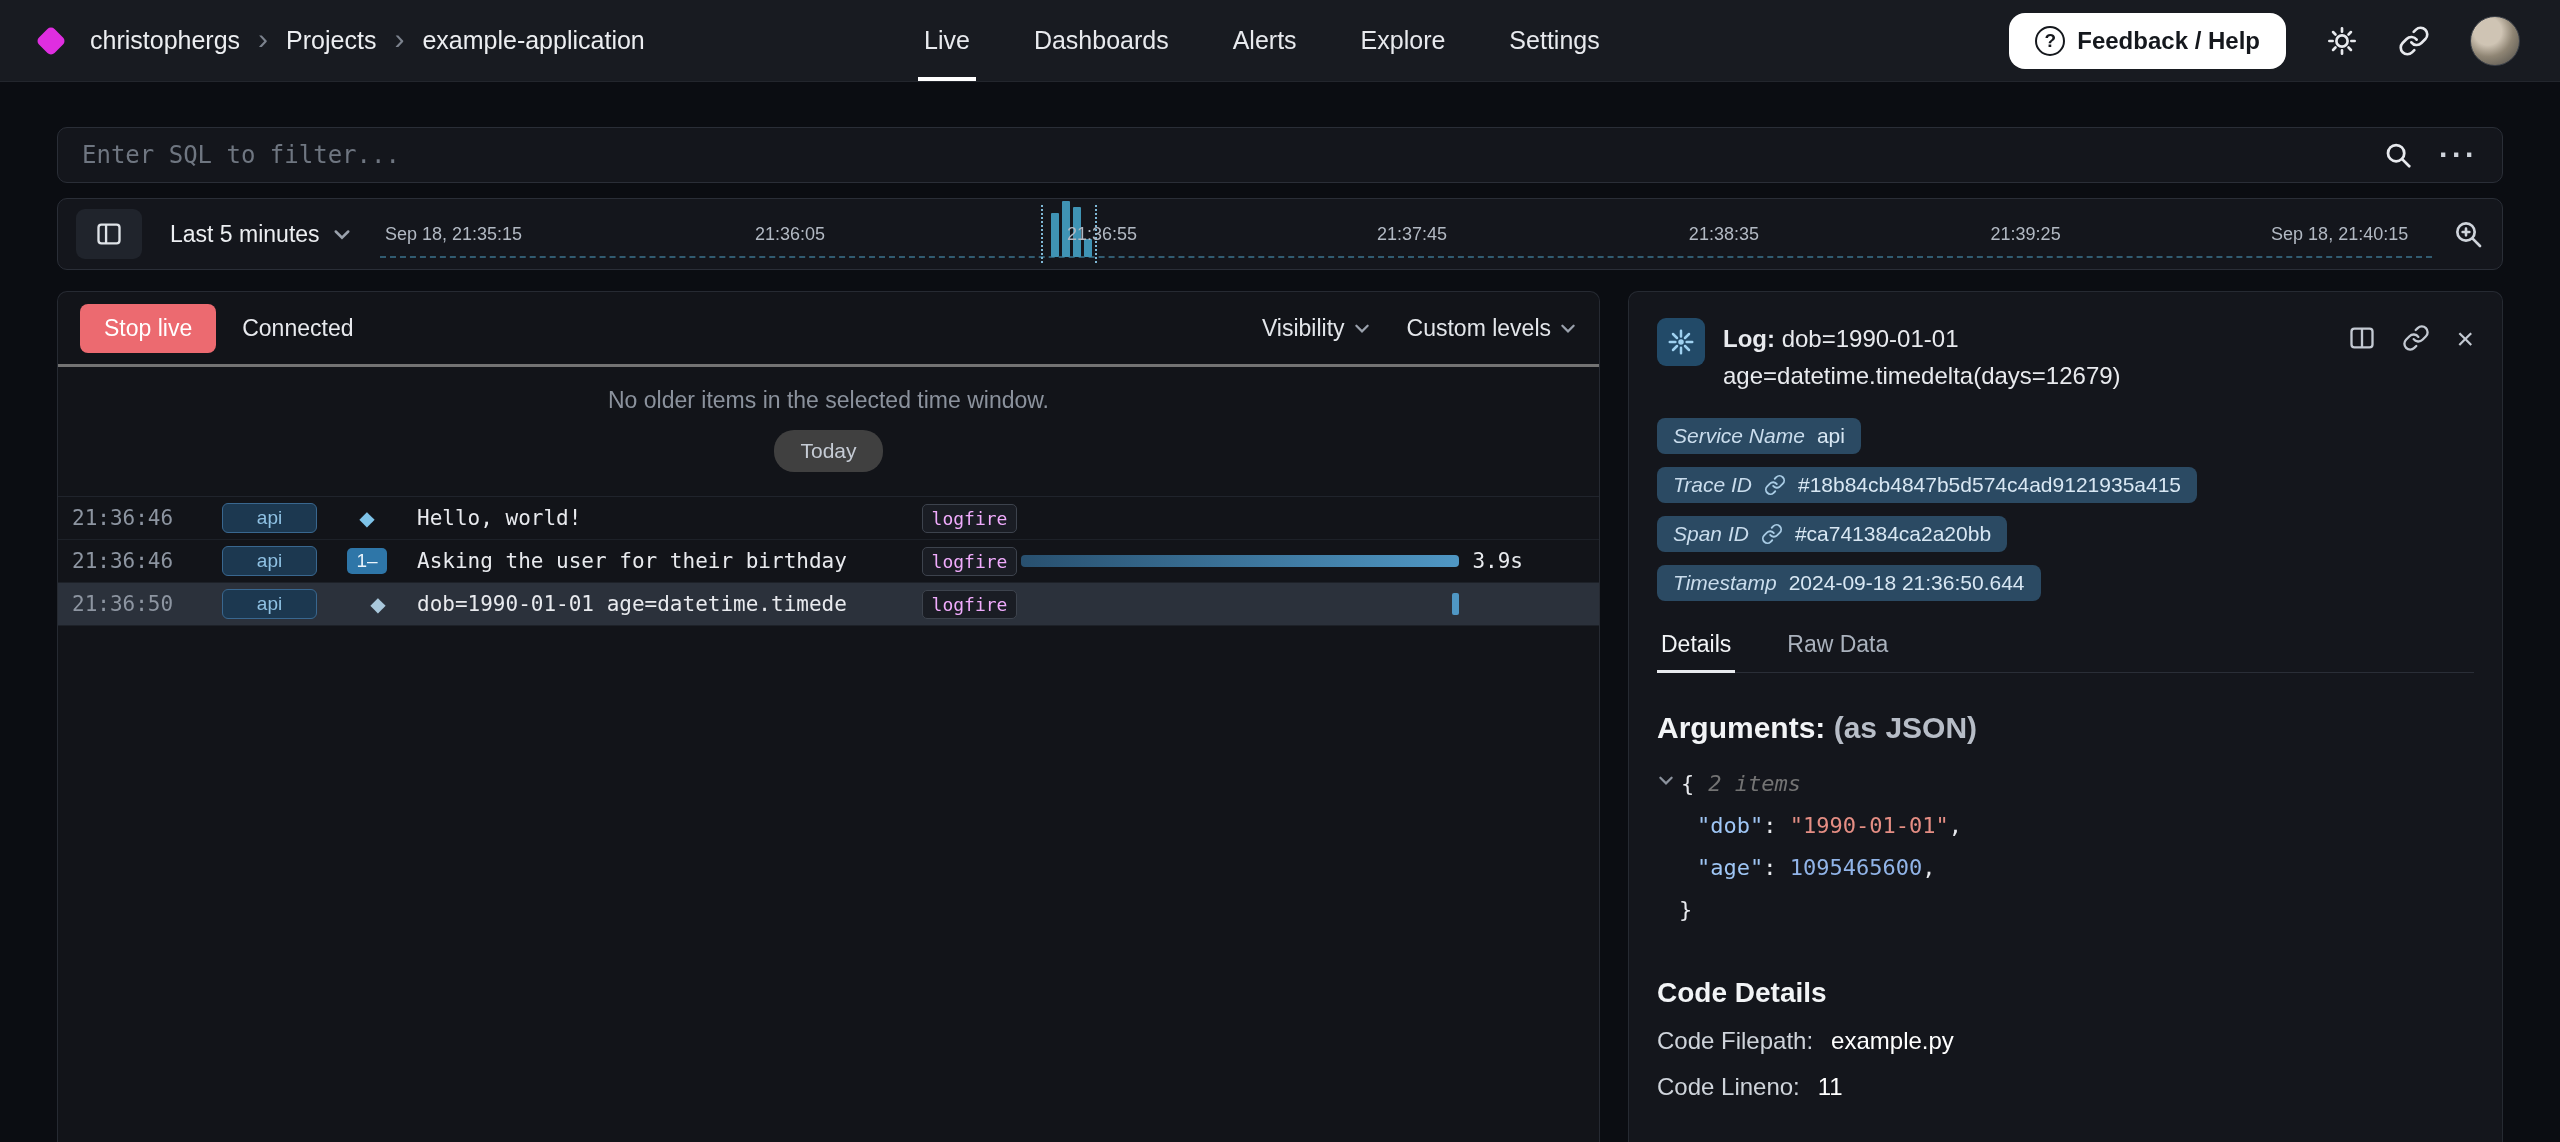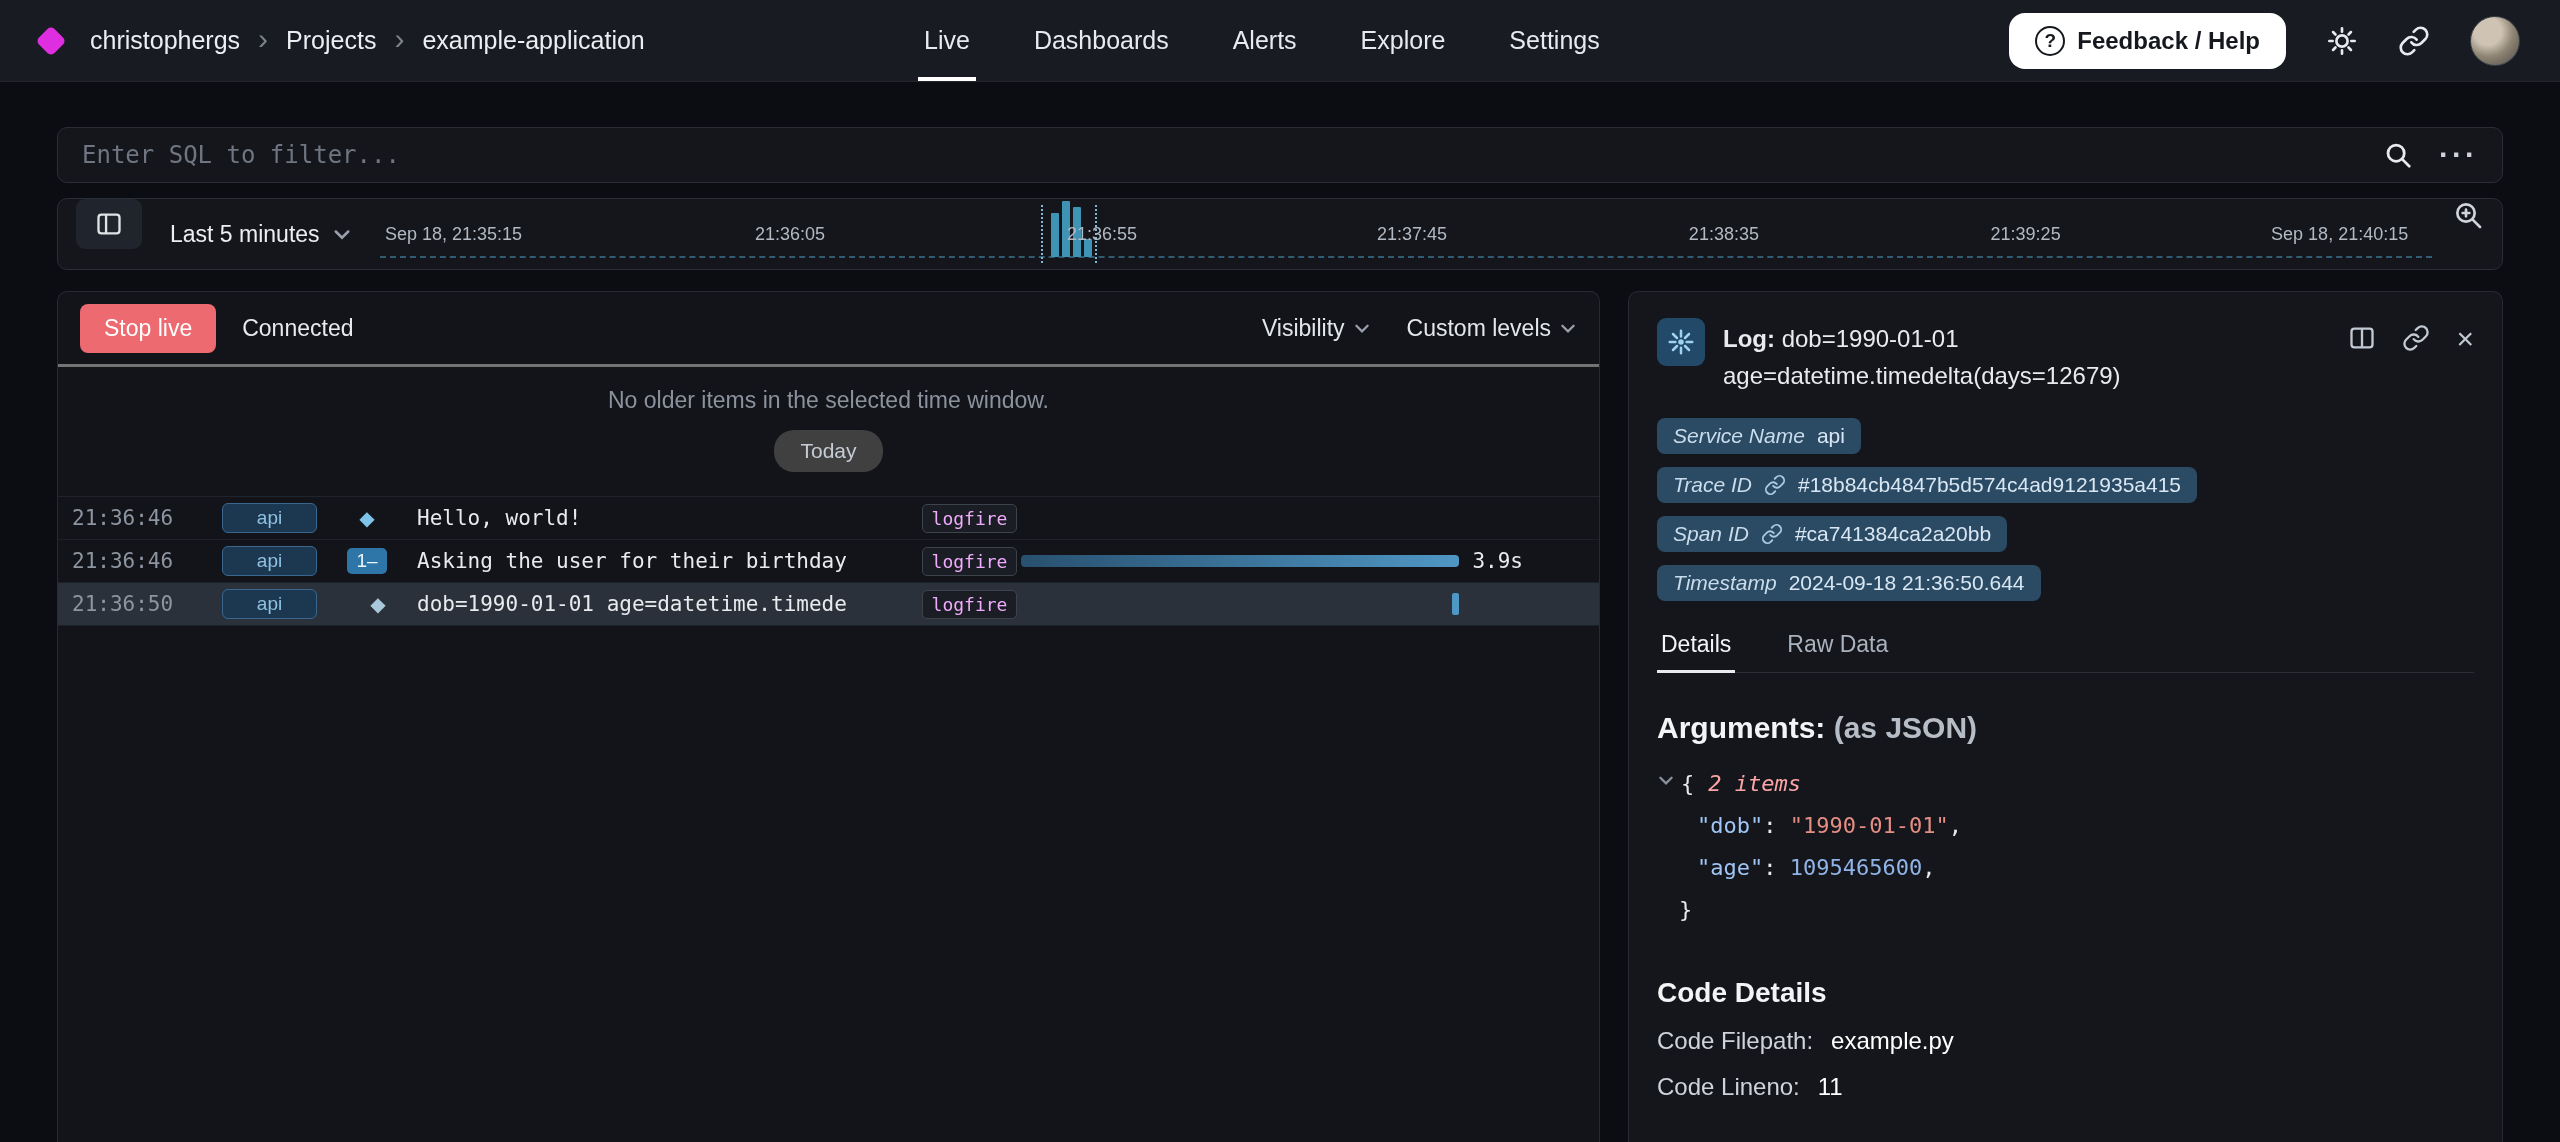--- a/index.html
+++ b/index.html
@@ -35,21 +35,21 @@
   .filter-bar { margin:45px 57px 0; height:56px; background:#14161c;
     border:1px solid #2a2e37; border-radius:10px; display:flex; align-items:center;
     padding:0 24px; gap:26px; }
   .filter-input { flex:1; background:transparent; border:none; outline:none;
     color:#e8eaee; font:24px "DejaVu Sans Mono",monospace; }
   .filter-input::placeholder { color:#6f7681; }
   .ellipsis-glyph { color:#cfd4db; font-size:30px; font-weight:700; letter-spacing:3px; }
 
   
   .timeline-bar { margin:15px 57px 0; height:72px; background:#14161c;
-    border:1px solid #2a2e37; border-radius:10px; display:flex; 
+    border:1px solid #2a2e37; border-radius:10px; display:flex; align-items:center;
     padding:0 18px; gap:20px; }
   .tl-toggle { width:66px; height:50px; background:#20242c; border-radius:9px;
     border:none; color:#dfe3e8; display:flex; align-items:center; justify-content:center;
     cursor:pointer; }
   .tl-range { display:flex; align-items:center; gap:12px; font-size:23px;
     color:#eceef1; cursor:pointer; padding:0 8px; white-space:nowrap; }
   .chev { color:#9aa1ac; }
   .timeline { flex:1; position:relative; height:100%; overflow:hidden; }
   .tick { position:absolute; top:50%; transform:translate(-50%,-50%); font-size:18px;
     color:#b2b9c3; white-space:nowrap; }
@@ -144,21 +144,21 @@
   .detail-tab.active::after { content:""; position:absolute; left:0; right:0;
     bottom:-1px; height:3px; background:#e8eaee; }
 
   .args-heading { margin-top:38px; font-size:30px; font-weight:700; color:#f2f4f6; }
   .args-heading .dim { color:#b7bdc7; }
 
   .json-view { margin-top:18px; font-size:22px; line-height:1.9; color:#e8eaee; }
   .json-line { white-space:nowrap; }
   .json-caret { display:inline-flex; color:#8b929d; margin-right:6px; vertical-align:2px;
     cursor:pointer; }
-  .json-items { font-style:italic; color:#fca5a5; margin-left:14px; }
+  .json-items { font-style:italic; color:#737373; margin-left:14px; }
   .json-entry { padding-left:40px; }
   .json-close { padding-left:22px; }
   .json-key { color:#9fc6f5; }
   .json-str { color:#e58e84; }
   .json-num { color:#91b4e8; }
 
   .code-heading { margin-top:46px; font-size:28px; font-weight:700; color:#f2f4f6; }
   .code-line { margin-top:18px; font-size:24px; color:#cfd4db; display:flex; gap:18px; }
   .code-value { color:#ffffff; }
 </style>

